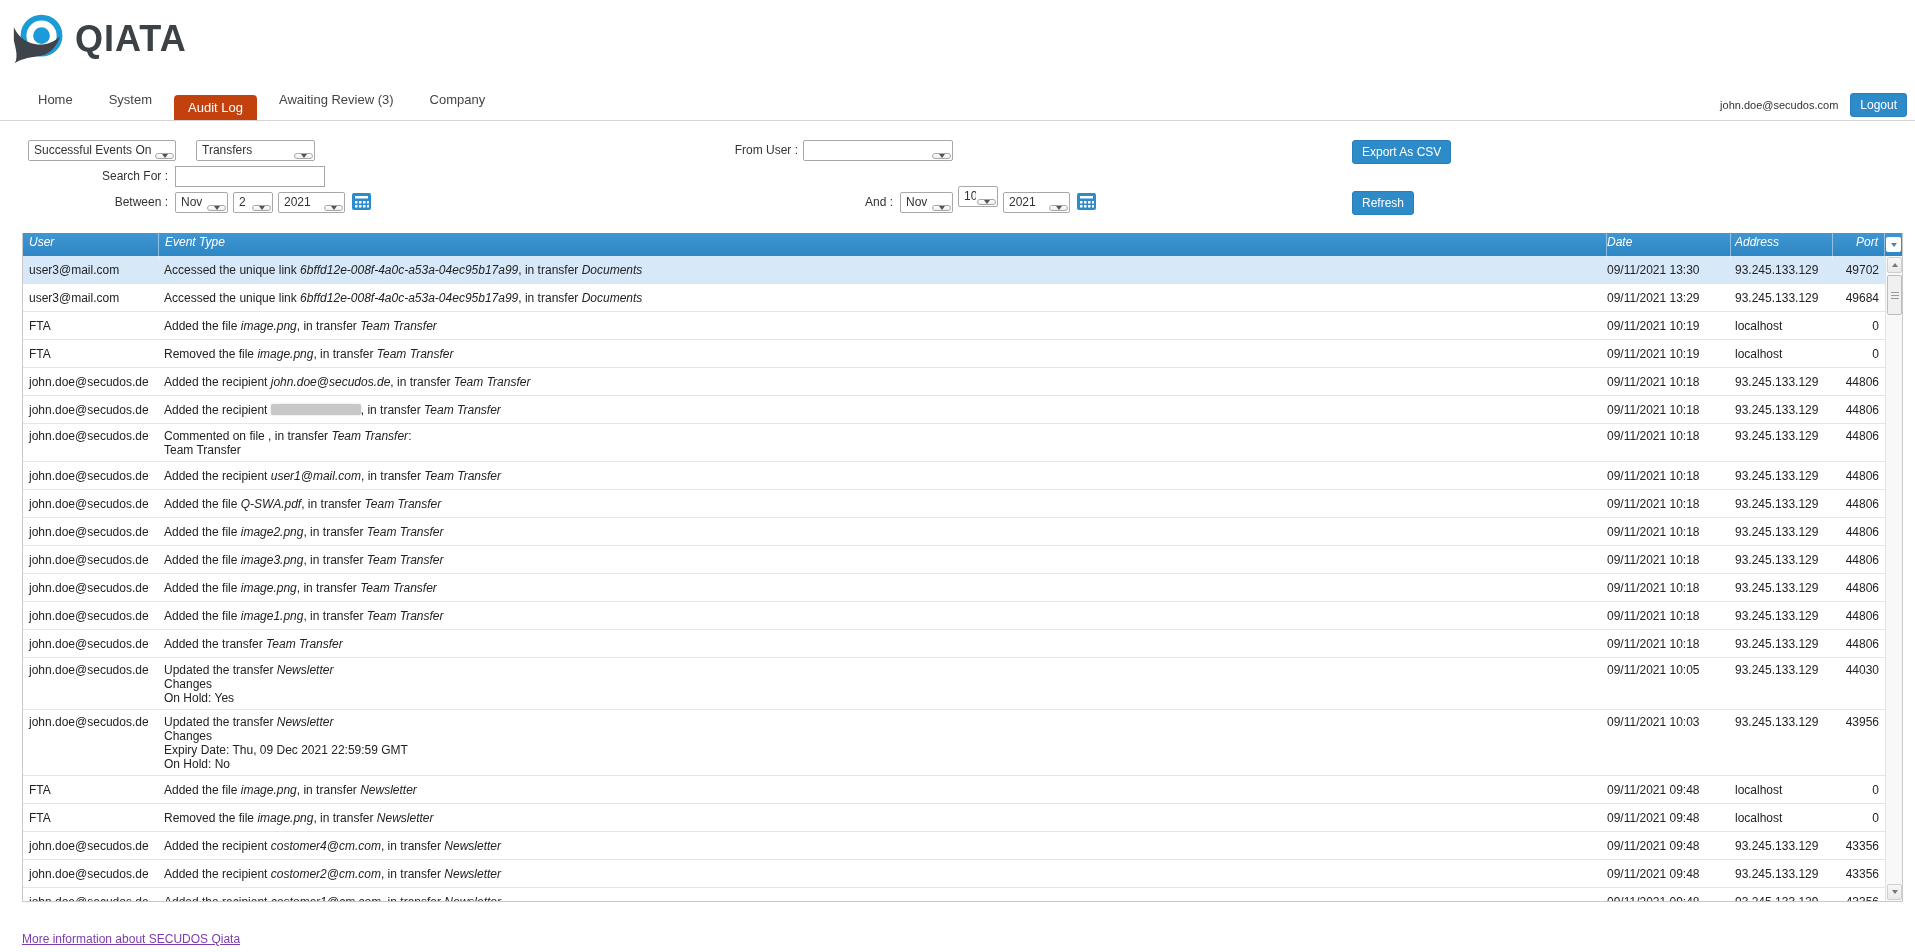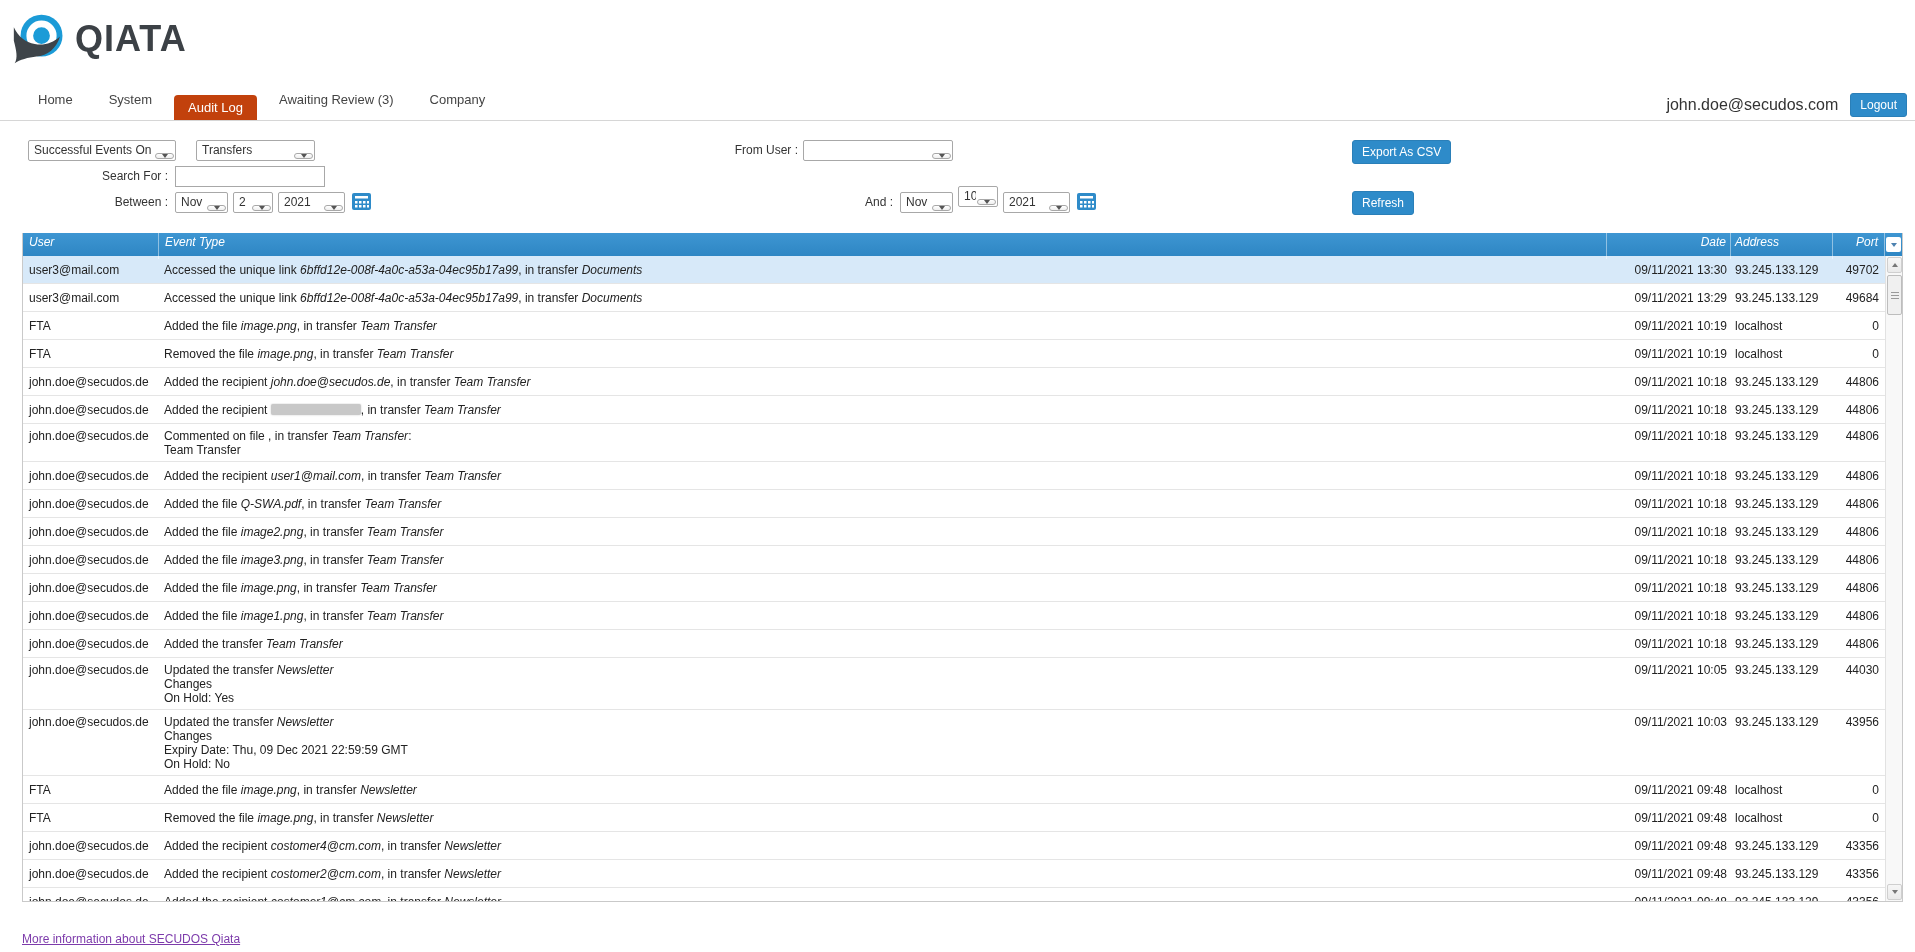--- a/index.html
+++ b/index.html
@@ -8,42 +8,42 @@
   
   .logo-row{display:flex;align-items:center;padding:12px 0 0 12px;height:54px;gap:6px;}
   .brand{font-size:36px;font-weight:bold;color:#3c4146;letter-spacing:1px;margin-left:3px;}
 
   
   .nav{position:relative;margin-top:29px;height:25px;border-bottom:1px solid #d6d6d6;}
   .tabs{position:absolute;left:24px;bottom:0;display:flex;}
   .tab{padding:5px 14px;margin-right:8px;font-size:13px;color:#444;cursor:pointer;white-space:nowrap;}
   .tab.active{background:#c2410c;color:#fff;border-radius:4px 4px 0 0;margin-top:8px;}
   .nav-right{position:absolute;right:8px;bottom:3px;display:flex;align-items:center;gap:12px;}
-  .email{font-size:16px;color:#333;}
+  .email{font-size:11px;color:#333;}
   .btn-blue{background:#2e8bc9;color:#fff;font-size:12px;padding:4px 9px;border-radius:3px;border:1px solid #2a7fb8;cursor:pointer;white-space:nowrap;}
 
   
   .filters{position:relative;height:95px;margin-top:14px;font-size:12px;}
   .flabel{position:absolute;text-align:right;color:#333;line-height:21px;}
   .combo{position:absolute;display:flex;align-items:flex-end;height:21px;border:1px solid #a8a8a8;background:#fff;border-radius:2px;box-sizing:border-box;}
   .combo .val{flex:1;padding:0 5px;line-height:19px;overflow:hidden;white-space:nowrap;}
   .combo .cbtn{width:17px;margin:1px;border:1px solid #a8a8a8;border-radius:3px;background:linear-gradient(#ffffff,#efefef);display:flex;align-items:center;justify-content:center;cursor:pointer;}
   .arr{width:0;height:0;border-left:3.5px solid transparent;border-right:3.5px solid transparent;border-top:4px solid #555;}
   .tinput{position:absolute;border:1px solid #a8a8a8;height:21px;box-sizing:border-box;background:#fff;font-size:12px;padding:0 4px;font-family:"Liberation Sans",sans-serif;}
   .calico{position:absolute;width:19px;height:18px;cursor:pointer;}
   .fbtn{position:absolute;}
 
   
   .table-wrap{position:relative;margin-left:22px;width:1881px;box-sizing:border-box;border:1px solid #c9c9c9;border-top:none;}
   .thead{display:flex;height:23px;background:linear-gradient(#3e96d2,#2e86c4);color:#fff;font-size:12px;align-items:center;}
   .hcell{box-sizing:border-box;height:28px;line-height:23px;overflow:hidden;white-space:nowrap;font-style:italic;}
   .sep{border-left:1px solid rgba(255,255,255,0.45);}
   .c-user{width:135px;padding-left:6px;}
   .c-event{flex:1;padding-left:6px;min-width:0;}
-  .c-date{width:124px;text-align:right;padding-right:4px;}
+  .c-date{width:124px;padding-right:4px;}
   .c-addr{width:102px;padding-left:4px;}
   .c-port{width:52px;text-align:right;padding-right:6px;}
   .hmenu-wrap{width:17px;height:23px;display:flex;align-items:center;justify-content:center;}
   .hmenu{width:15px;height:15px;background:#fff;border-radius:2px;display:flex;align-items:center;justify-content:center;cursor:pointer;}
   .hmenu .arr{border-top-color:#4d82b0;}
 
   .tbody{height:645px;overflow:hidden;margin-right:17px;font-size:12px;color:#222;}
   .row{display:flex;align-items:flex-start;border-bottom:1px solid #e5e5e5;padding:7px 0 6px;line-height:14px;background:#fff;cursor:pointer;}
   .row.multi{padding:5px 0 4px;}
   .row.hl{background:#d7e9f9;}

